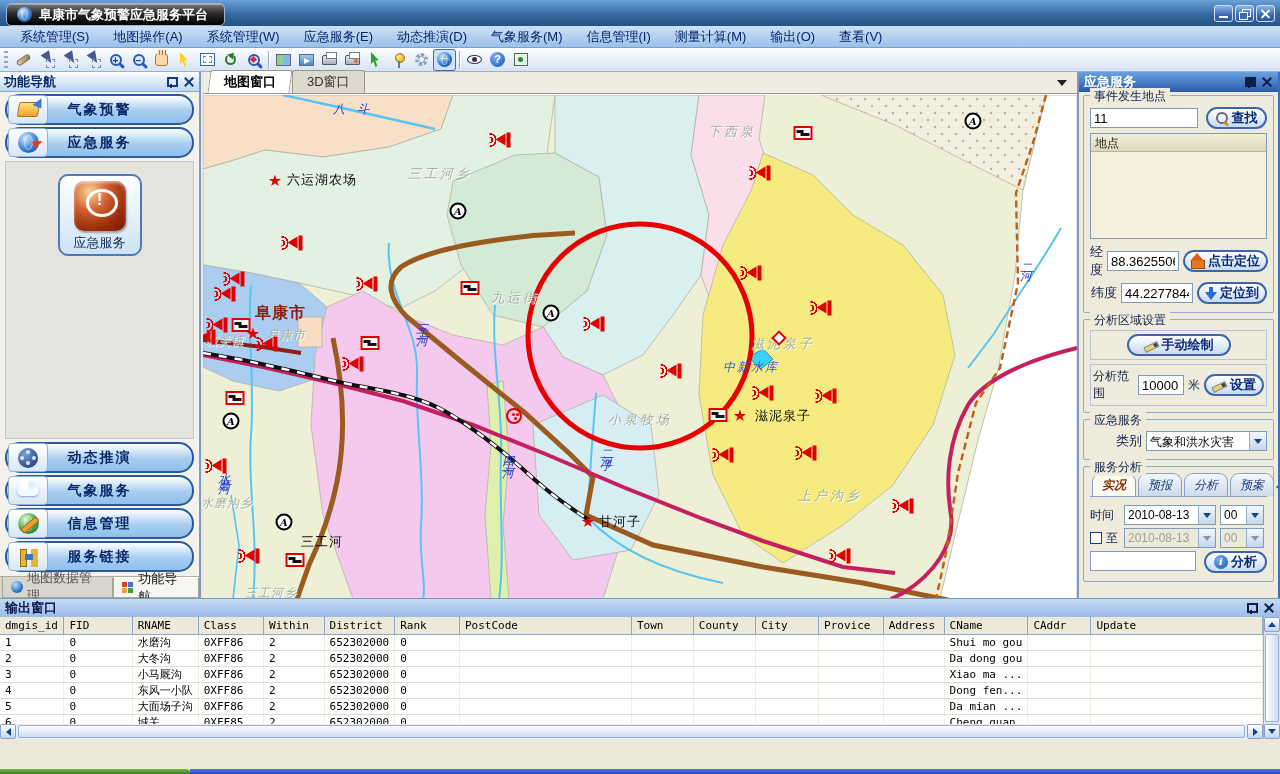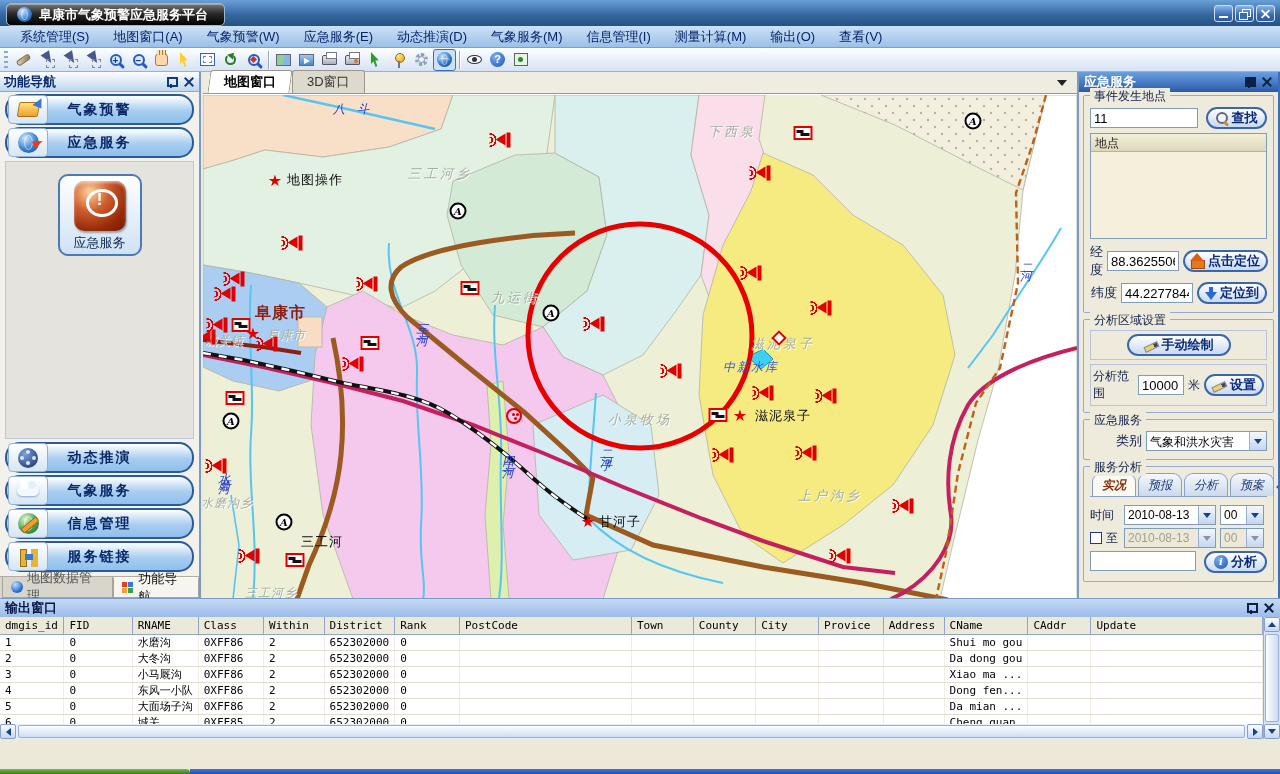--- a/index.html
+++ b/index.html
@@ -298,22 +298,22 @@
     </div>
     <div class="winbtns">
       <span class="wb wb-min"></span>
       <span class="wb wb-rest"></span>
       <span class="wb wb-close"></span>
     </div>
   </div>
 
   <div class="menubar">
       <div class="menu-item">系统管理(S)</div>
-      <div class="menu-item">地图窗口(A)</div>
-      <div class="menu-item">气象预警(W)</div>
+      <div class="menu-item">地图操作(A)</div>
+      <div class="menu-item">系统管理(W)</div>
       <div class="menu-item">应急服务(E)</div>
       <div class="menu-item">动态推演(D)</div>
       <div class="menu-item">气象服务(M)</div>
       <div class="menu-item">信息管理(I)</div>
       <div class="menu-item">测量计算(M)</div>
       <div class="menu-item">输出(O)</div>
       <div class="menu-item">查看(V)</div>
     </div>
 
   <div class="toolbar">
@@ -505,21 +505,21 @@
             <path d="M0,260 L60,272 L130,288 L200,306 L270,330 L340,358 L420,392 L500,424 L560,446 L640,472 L692,478" stroke="#c42060" stroke-width="4"></path>
             <path d="M874,253 C820,266 780,286 765,310 C745,345 742,385 748,420 C752,450 730,480 700,498 L688,504" stroke="#c42060" stroke-width="4"></path>
             <path d="M0,258 L40,265 L90,276 L140,288 C180,296 215,300 245,318 C275,336 305,360 332,385 C356,406 372,416 386,425" stroke="#111111" stroke-width="4"></path>
             <path d="M0,258 L40,265 L90,276 L140,288 C180,296 215,300 245,318 C275,336 305,360 332,385 C356,406 372,416 386,425" stroke="#ffffff" stroke-width="2.4" stroke-dasharray="8 8"></path>
             <path d="M843,0 L830,48 L813,98 L815,188 L797,273 L773,308 L755,378 L743,458 L733,504" stroke="#c06018" stroke-width="2.4" stroke-dasharray="7 4"></path>
             <circle cx="437" cy="241" r="112" stroke="#e80000" stroke-width="5"></circle>
           </g>
         </svg>
         <div class="overlay">
             <div class="ml ml-city" style="left: 52px; top: 208px;">阜康市</div>
-            <div class="ml ml-place" style="left: 84px; top: 76px;">地图操作</div>
+            <div class="ml ml-place" style="left: 84px; top: 76px;">六运湖农场</div>
             <div class="ml ml-place" style="left: 552px; top: 312px;">滋泥泉子</div>
             <div class="ml ml-place" style="left: 396px; top: 418px;">甘河子</div>
             <div class="ml ml-place" style="left: 98px; top: 438px;">三工河</div>
             <div class="ml ml-area" style="left: 205px; top: 70px;">三工河乡</div>
             <div class="ml ml-area" style="left: 505px; top: 28px;">下西泉</div>
             <div class="ml ml-area" style="left: 288px; top: 194px;">九运街</div>
             <div class="ml ml-area" style="left: 548px; top: 240px;">滋泥泉子</div>
             <div class="ml ml-area" style="left: 405px; top: 316px;">小泉牧场</div>
             <div class="ml ml-area" style="left: 595px; top: 392px;">上户沟乡</div>
             <div class="ml ml-area-sm" style="left: -2px; top: 400px;">水磨沟乡</div>

